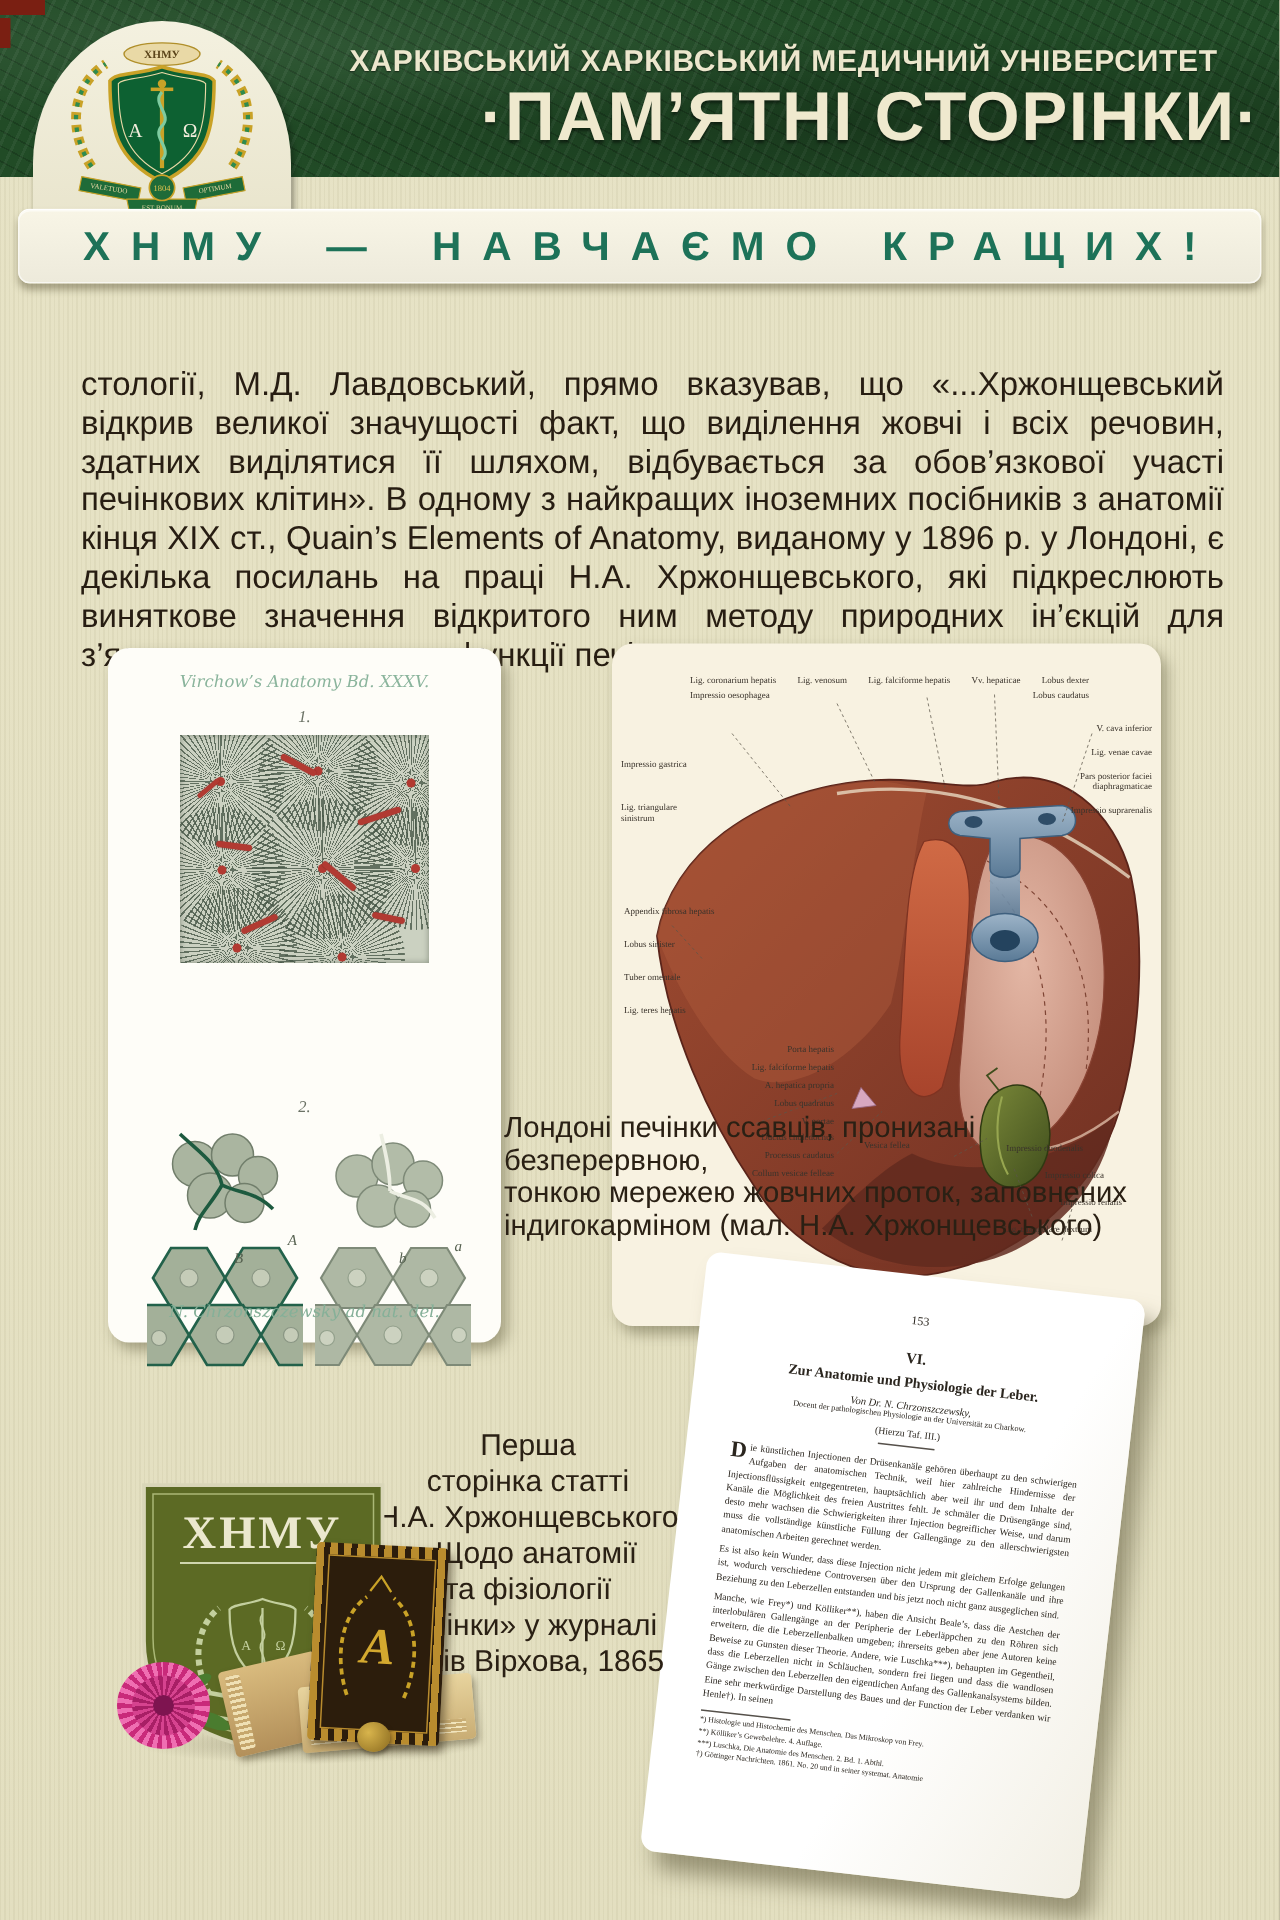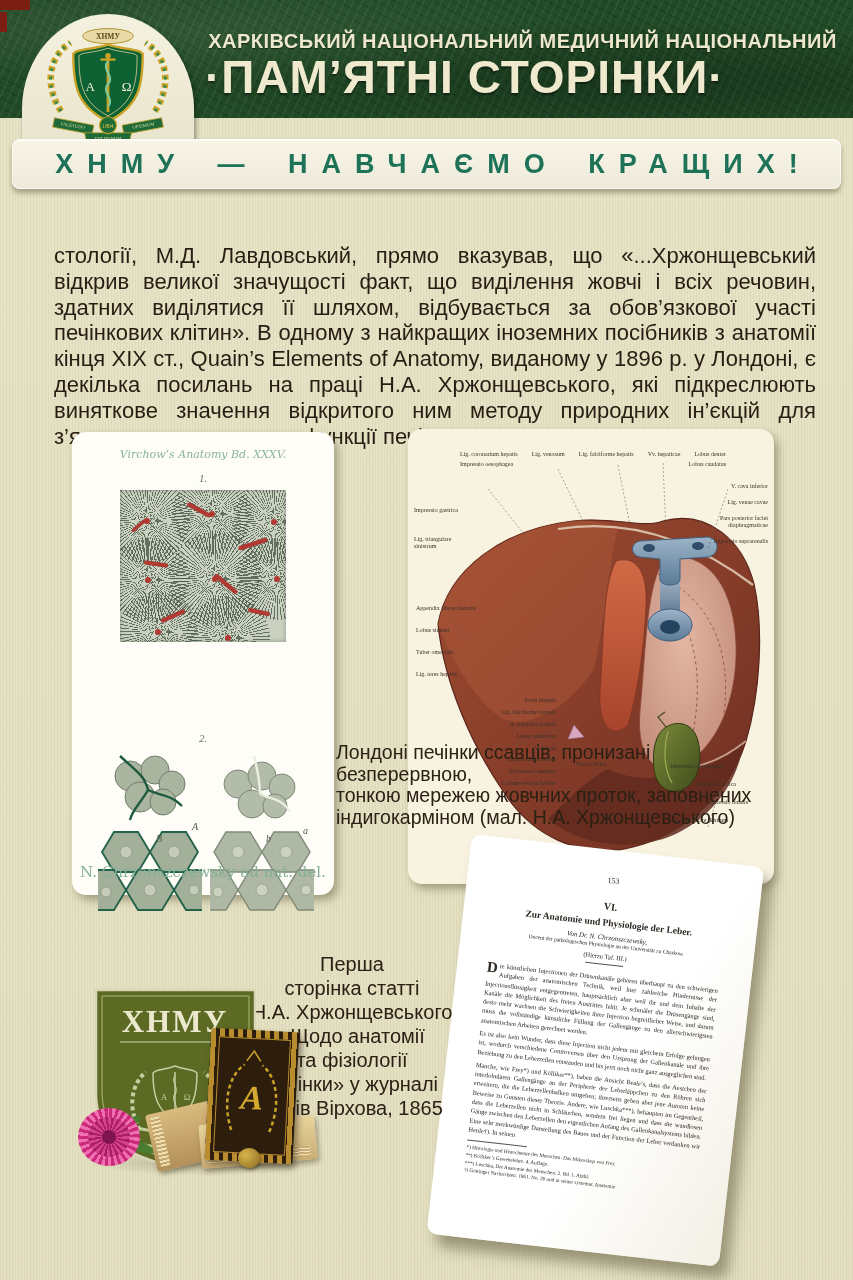--- a/index.html
+++ b/index.html
@@ -21,21 +21,21 @@
       #214b26;
   }
   .corner-mark{position:absolute;left:0;top:0;width:30px;height:10px;background:#7a1f12;}
   .corner-mark2{position:absolute;left:0;top:12px;width:7px;height:20px;background:#7a1f12;}
   .title-university{
     position:absolute;left:205px;top:30px;width:635px;text-align:center;
     font-size:20px;font-weight:700;letter-spacing:.5px;color:#ece7cd;
     text-shadow:0 1px 1px rgba(0,0,0,.5);
   }
   .title-series{
-    position:absolute;left:205px;top:50px;width:635px;text-align:left;
+    position:absolute;left:205px;top:50px;width:635px;text-align:right;
     font-size:46px;font-weight:700;letter-spacing:1px;color:#efe9ce;
     text-shadow:0 2px 2px rgba(0,0,0,.45);
   }
   
   .emblem-dome{
     position:absolute;left:22px;top:14px;width:172px;height:131px;
     background:linear-gradient(#f4f1e0,#e9e5cd);
     border-radius:86px 86px 0 0 / 95px 95px 0 0;
     box-shadow:2px 3px 5px rgba(0,0,0,.35);
   }
@@ -68,21 +68,21 @@
     font-style:italic;font-size:11px;color:#6b7265;}
   .fig1-num{top:40px;} .fig2-num{top:300px;}
   .starburst{position:absolute;left:48px;top:58px;width:166px;height:152px;overflow:hidden;
     background:#cbd1c1;box-shadow:inset 0 0 4px rgba(90,100,85,.6);}
   .lobule{position:absolute;border-radius:50%;
     background:repeating-conic-gradient(rgba(72,88,72,.8) 0deg 1.6deg, rgba(0,0,0,0) 1.6deg 5.4deg);}
   .lobule::after{content:"";position:absolute;left:50%;top:50%;width:6px;height:6px;margin:-3px 0 0 -3px;
     border-radius:50%;background:#b23a32;}
   .vessel{position:absolute;background:#b23a32;border-radius:3px;box-shadow:0 0 1px #7c241e;}
   .plate-sign{position:absolute;left:0;bottom:14px;width:100%;text-align:center;
-    font-family:"DejaVu Serif",serif;font-size:15px;color:#85b098;}
+    font-family:"DejaVu Serif",serif;font-style:italic;font-size:11px;color:#85b098;}
   .cluster{position:absolute;}
   .marker{font-family:"Liberation Serif",serif;font-style:italic;font-size:10px;color:#55604f;}
   
   .llbl{font-family:"Liberation Serif",serif;font-size:6px;line-height:1.15;color:#3a332b;}
   .lgroup{position:absolute;display:flex;}
   .lg-top{left:52px;top:22px;width:266px;flex-flow:row wrap;justify-content:space-between;column-gap:10px;row-gap:3px;text-align:center;}
   .lg-right-upper{right:6px;top:54px;width:62px;flex-direction:column;gap:9px;text-align:right;}
   .lg-left-upper{left:6px;top:78px;width:52px;flex-direction:column;gap:22px;text-align:left;}
   .lg-left-mid{left:8px;top:176px;width:70px;flex-direction:column;gap:15px;text-align:left;}
   .lg-center-lower{left:62px;top:268px;width:86px;flex-direction:column;gap:5px;text-align:right;align-items:flex-end;}
@@ -151,21 +151,21 @@
 </style>
 </head>
 <body>
 
 <div class="poster">
 
   <div class="header-band"></div>
   <div class="corner-mark"></div>
   <div class="corner-mark2"></div>
 
-  <div class="title-university">ХАРКІВСЬКИЙ НАЦІОНАЛЬНИЙ МЕДИЧНИЙ НАЦІОНАЛЬНИЙ</div>
+  <div class="title-university">ХАРКІВСЬКИЙ ХАРКІВСЬКИЙ МЕДИЧНИЙ УНІВЕРСИТЕТ</div>
   <div class="title-series">·ПАМ’ЯТНІ СТОРІНКИ·</div>
 
   <div class="emblem-dome">
     <svg width="160" height="122" viewBox="0 0 170 130">
       <path d="M35,95 C18,70 20,38 45,22" fill="none" stroke="#c9a227" stroke-width="7" stroke-dasharray="5 4"></path>
       <path d="M135,95 C152,70 150,38 125,22" fill="none" stroke="#c9a227" stroke-width="7" stroke-dasharray="5 4"></path>
       <path d="M35,95 C18,70 20,38 45,22" fill="none" stroke="#2e8b4f" stroke-width="3" stroke-dasharray="3 6"></path>
       <path d="M135,95 C152,70 150,38 125,22" fill="none" stroke="#2e8b4f" stroke-width="3" stroke-dasharray="3 6"></path>
       <ellipse cx="85" cy="15" rx="27" ry="8" fill="#e9d9a6" stroke="#b08f2a"></ellipse>
       <text x="85" y="18" text-anchor="middle" font-family="Liberation Serif,serif" font-size="8" font-weight="bold" fill="#5a441a">ХНМУ</text>

